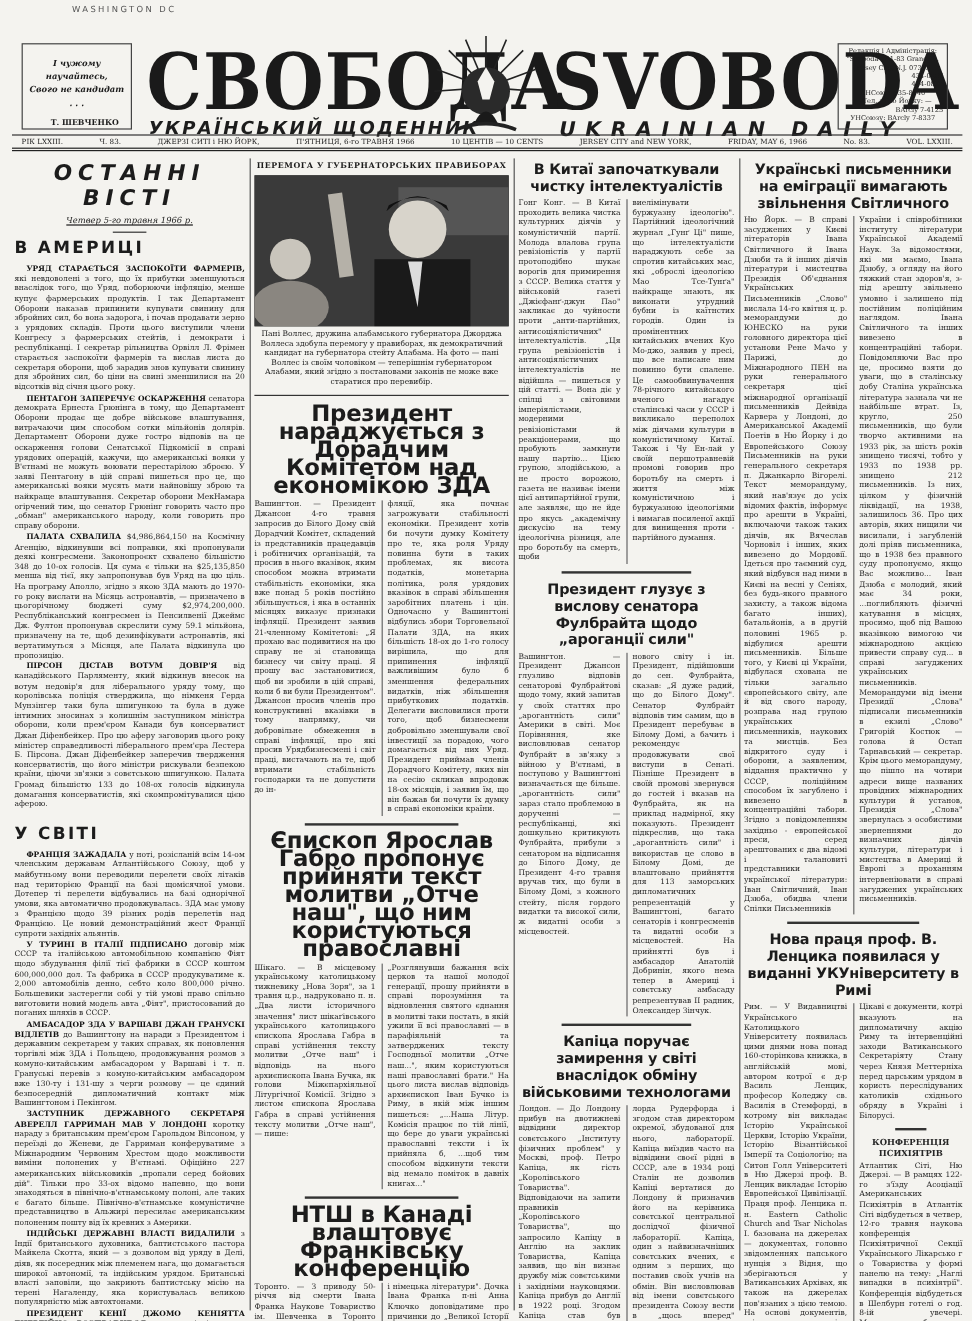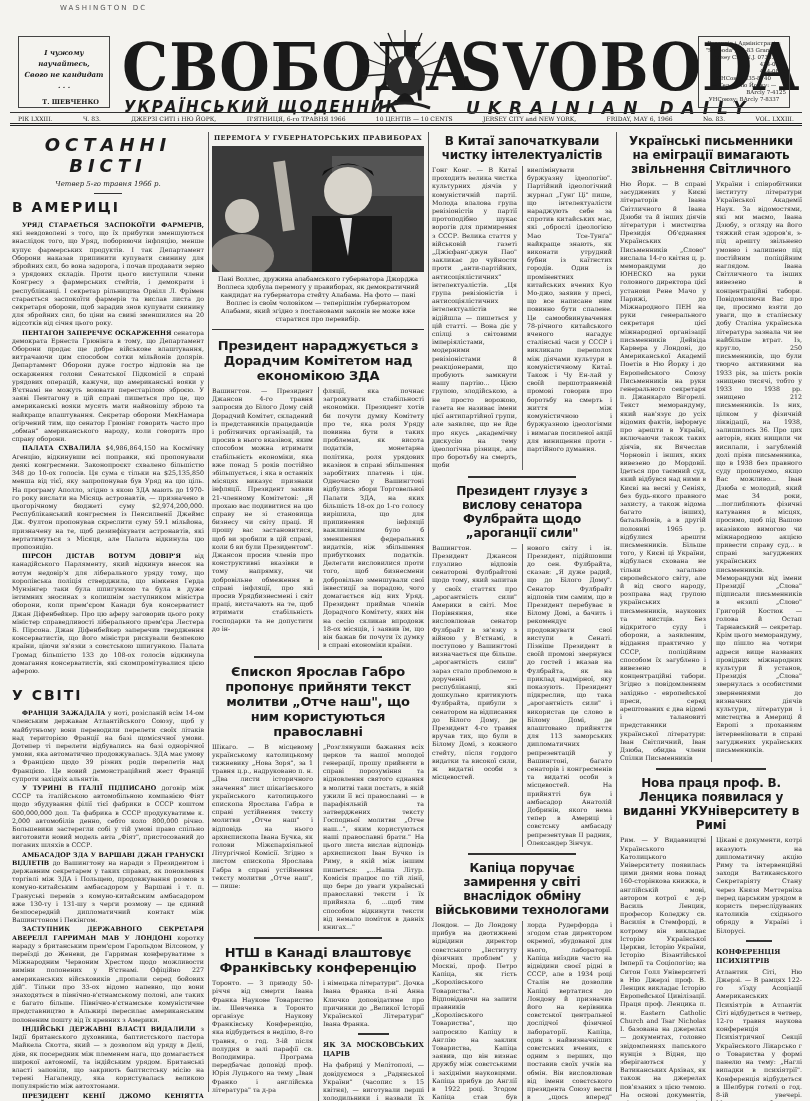--- a/index.html
+++ b/index.html
@@ -24,31 +24,31 @@
   .address-box .ac { text-align: center; }
 
   .dateline { position: absolute; left: 10px; top: 112px; width: 792px; height: 14px; border-top: 1px solid #333; border-bottom: 3px double #222; display: flex; justify-content: space-between; align-items: center; font: 6px "DejaVu Serif", serif; padding: 0 8px; }
 
   
   .col { position: absolute; }
   .vrule { position: absolute; width: 1px; background: #555; }
   .hrule { position: absolute; height: 2px; background: #333; }
 
   .section-title { font: italic bold 18px "DejaVu Sans", sans-serif; letter-spacing: 5px; text-align: center; }
-  .section-sub { font: italic 7px "DejaVu Serif", serif; text-align: center; margin-top: 4px; }
+  .section-sub { font: italic 7px "DejaVu Serif", serif; text-align: center; margin-top: 4px; text-decoration: underline; }
   .region-head { font: bold 14px "DejaVu Sans", sans-serif; letter-spacing: 2px; margin: 12px 0 6px; }
 
   .body { font: 6.3px "DejaVu Serif", serif; line-height: 8.2px; text-align: justify; color: #262626; }
   .body p { text-indent: 10px; margin-bottom: 1px; }
   .body b { font-weight: bold; color: #111; }
 
   .headline { font: bold 12px "DejaVu Sans", sans-serif; text-align: center; line-height: 14px; letter-spacing: -0.2px; }
-  .headline.big { font-size: 13px; line-height: 15px; }
+  .headline.big { font-size: 19px; line-height: 15px; }
   .kicker { font: bold 6.5px "DejaVu Serif", serif; text-align: center; letter-spacing: 0.5px; }
-  .subhead { font: bold 7px "DejaVu Serif", serif; line-height: 9px; }
+  .subhead { font: bold 7px "DejaVu Serif", serif; text-align: center; line-height: 9px; }
 
   .two-col { display: flex; gap: 5px; }
   .two-col > div { flex: 1; }
   .two-col.ruled > div + div { border-left: 1px solid #666; padding-left: 4px; }
 
   .photo { background: #2b2b2b; position: relative; overflow: hidden; }
   .caption { font: 6.3px "DejaVu Serif", serif; line-height: 8px; text-align: center; margin-top: 3px; }
 
   .short-rule { height: 2px; width: 60%; margin: 6px auto; background: #333; }
   .tiny-rule { height: 2px; width: 30%; margin: 5px auto; background: #333; }

